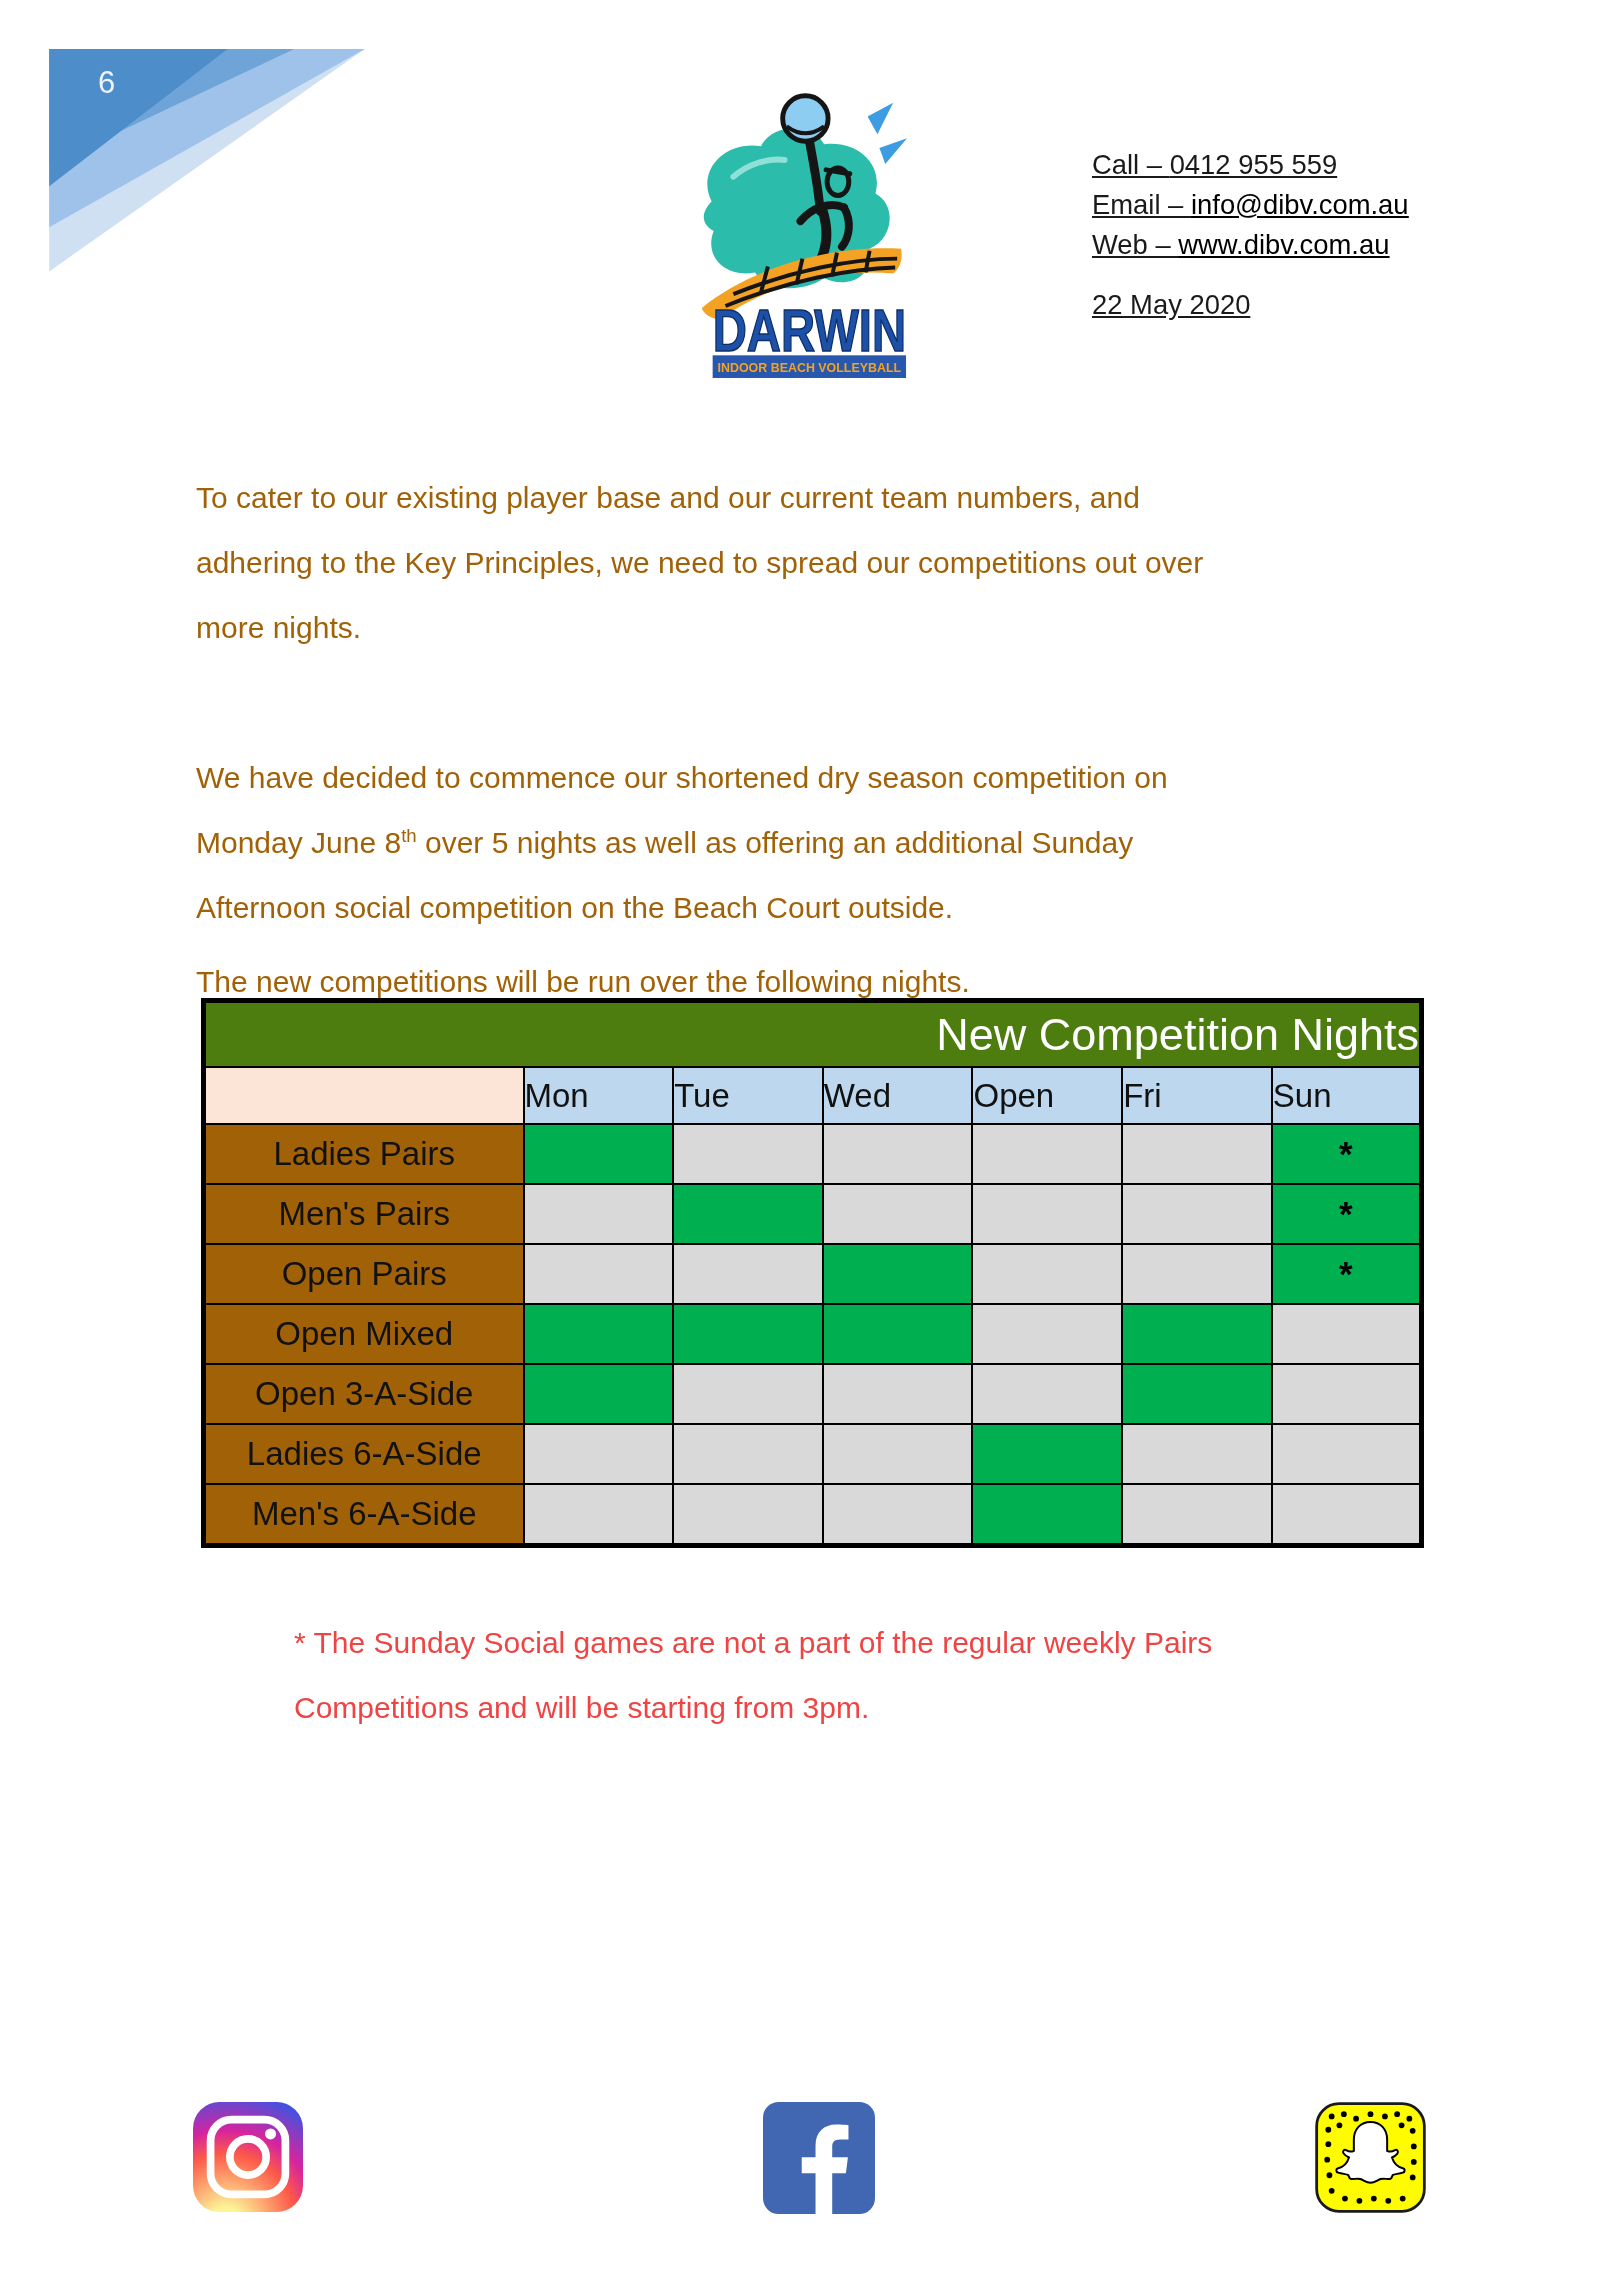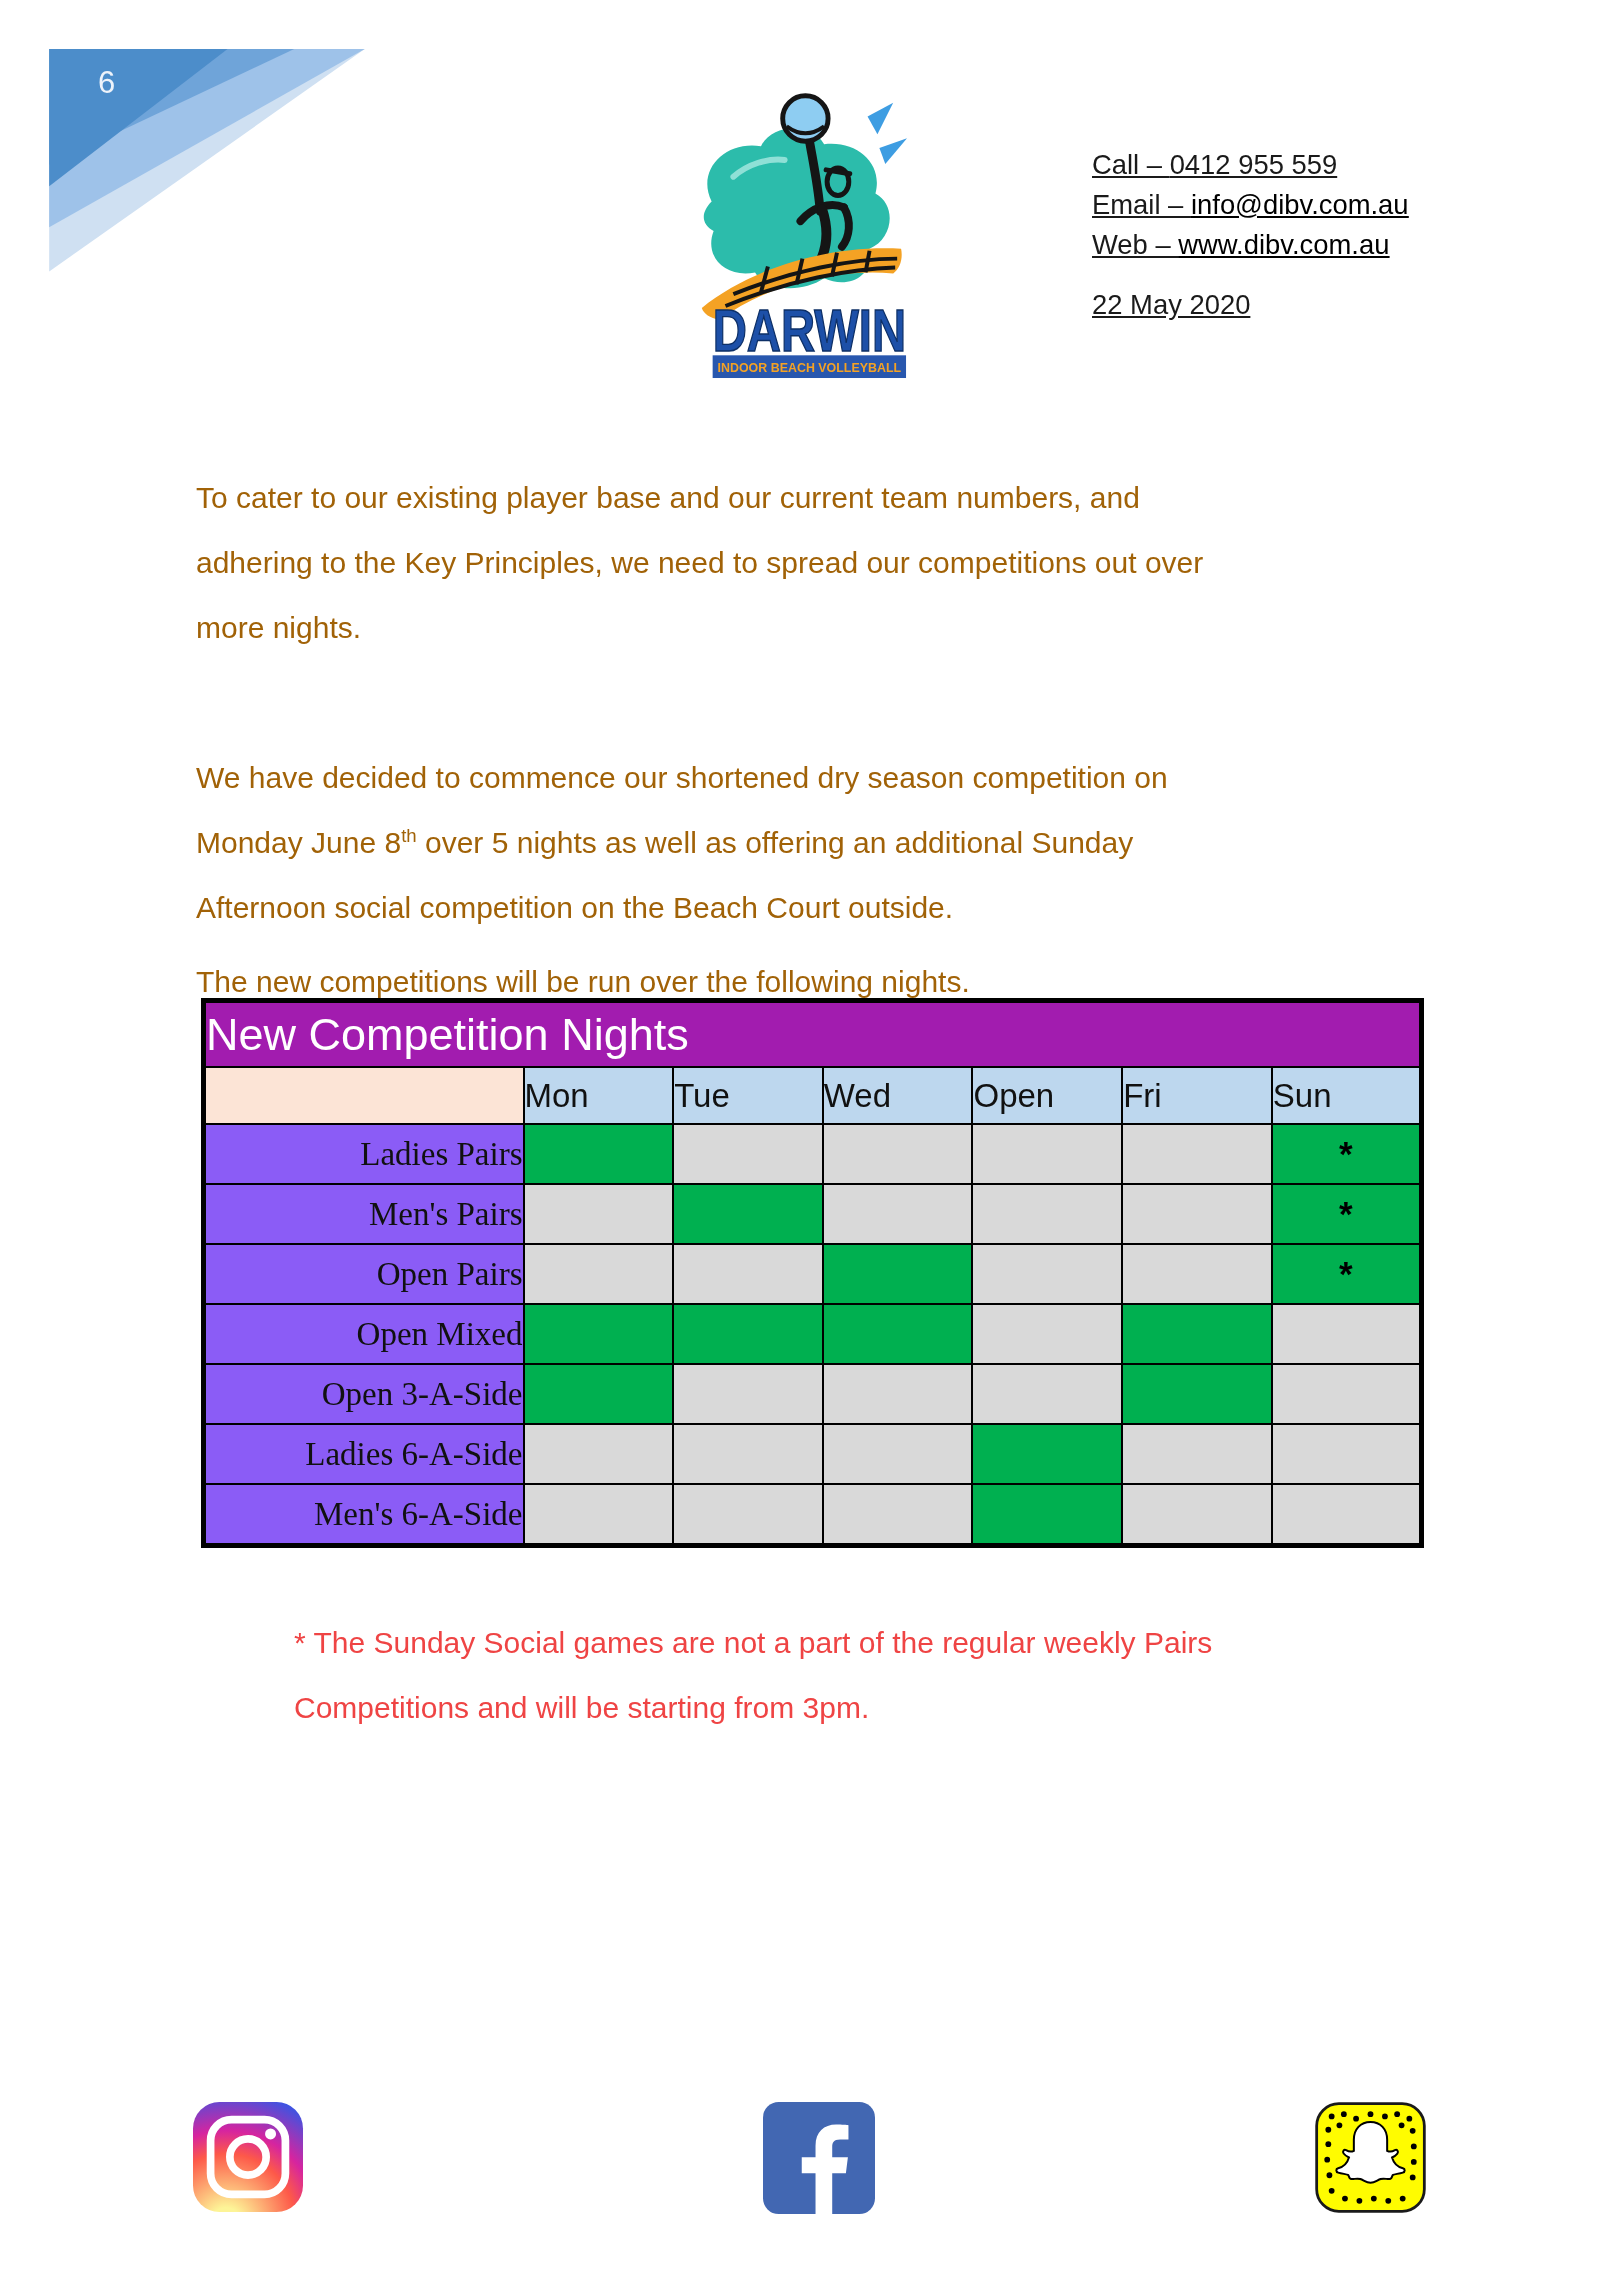--- a/index.html
+++ b/index.html
@@ -12,24 +12,24 @@
   .contact a{color:#000000;text-decoration:underline;cursor:pointer;}
   .contact-date{margin-top:19.6px;}
   .para{position:absolute;left:196px;width:1274px;font-size:30px;line-height:65px;
         white-space:pre-line;color:#a16207;}
   .footnote{position:absolute;left:294px;top:1580px;width:1127px;font-size:30px;
         line-height:65px;white-space:pre-line;color:#ef4444;}
   .sup{font-size:0.62em;vertical-align:super;line-height:0;}
   .comp-table{position:absolute;left:201px;top:998px;width:1223px;border-collapse:collapse;
         table-layout:fixed;border:5.9px solid #000;}
   .comp-table td{border:2.9px solid #000;overflow:hidden;padding:0;}
-  .title-cell{background:#a21caf;color:#fff;font-size:45px;text-align:left;height:63px;}
+  .title-cell{background:#4d7c0f;color:#fff;font-size:45px;text-align:right;height:63px;}
   .corner-cell{background:#fce4d6;}
   .day-header{background:#bdd7ee;font-size:33px;height:55px;color:#111;}
-  .label-cell{background:#8b5cf6;text-align:right;font-size:33px;height:58px;color:#111;font-family:Liberation Serif, serif;}
+  .label-cell{background:#a16207;text-align:center;font-size:33px;height:58px;color:#111;}
   .day-cell{text-align:center;font-size:35px;font-weight:bold;color:#000;}
   .day-cell.on{background:#00b050;}
   .day-cell.off{background:#d9d9d9;}
   .icon{position:absolute;cursor:pointer;}
 </style>
 </head>
 <body>
 
 <div class="page">
 

